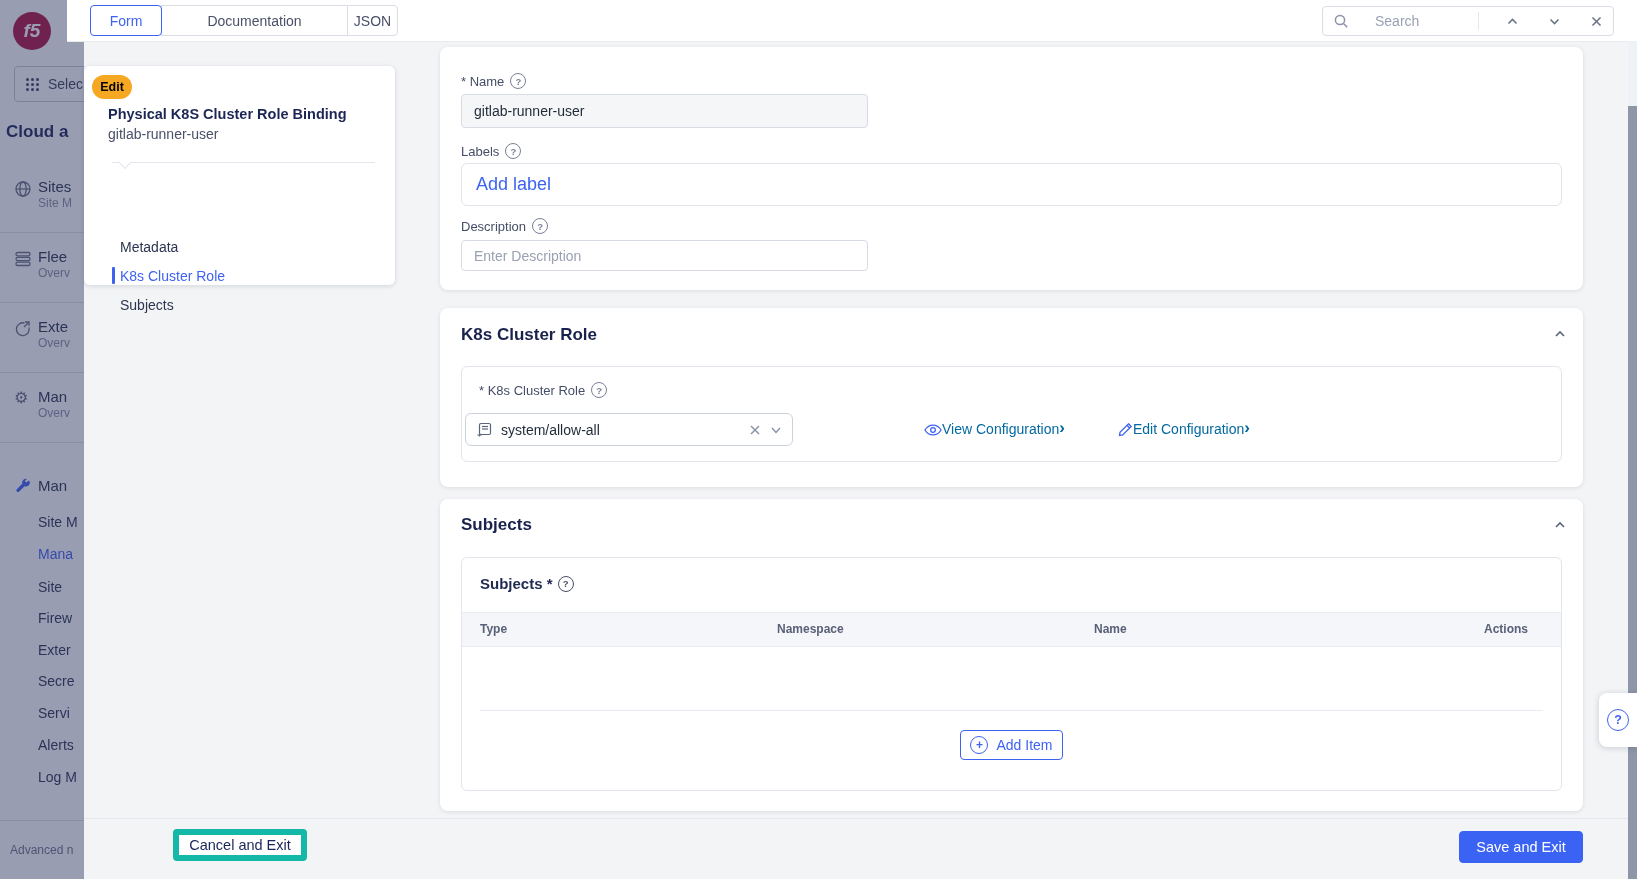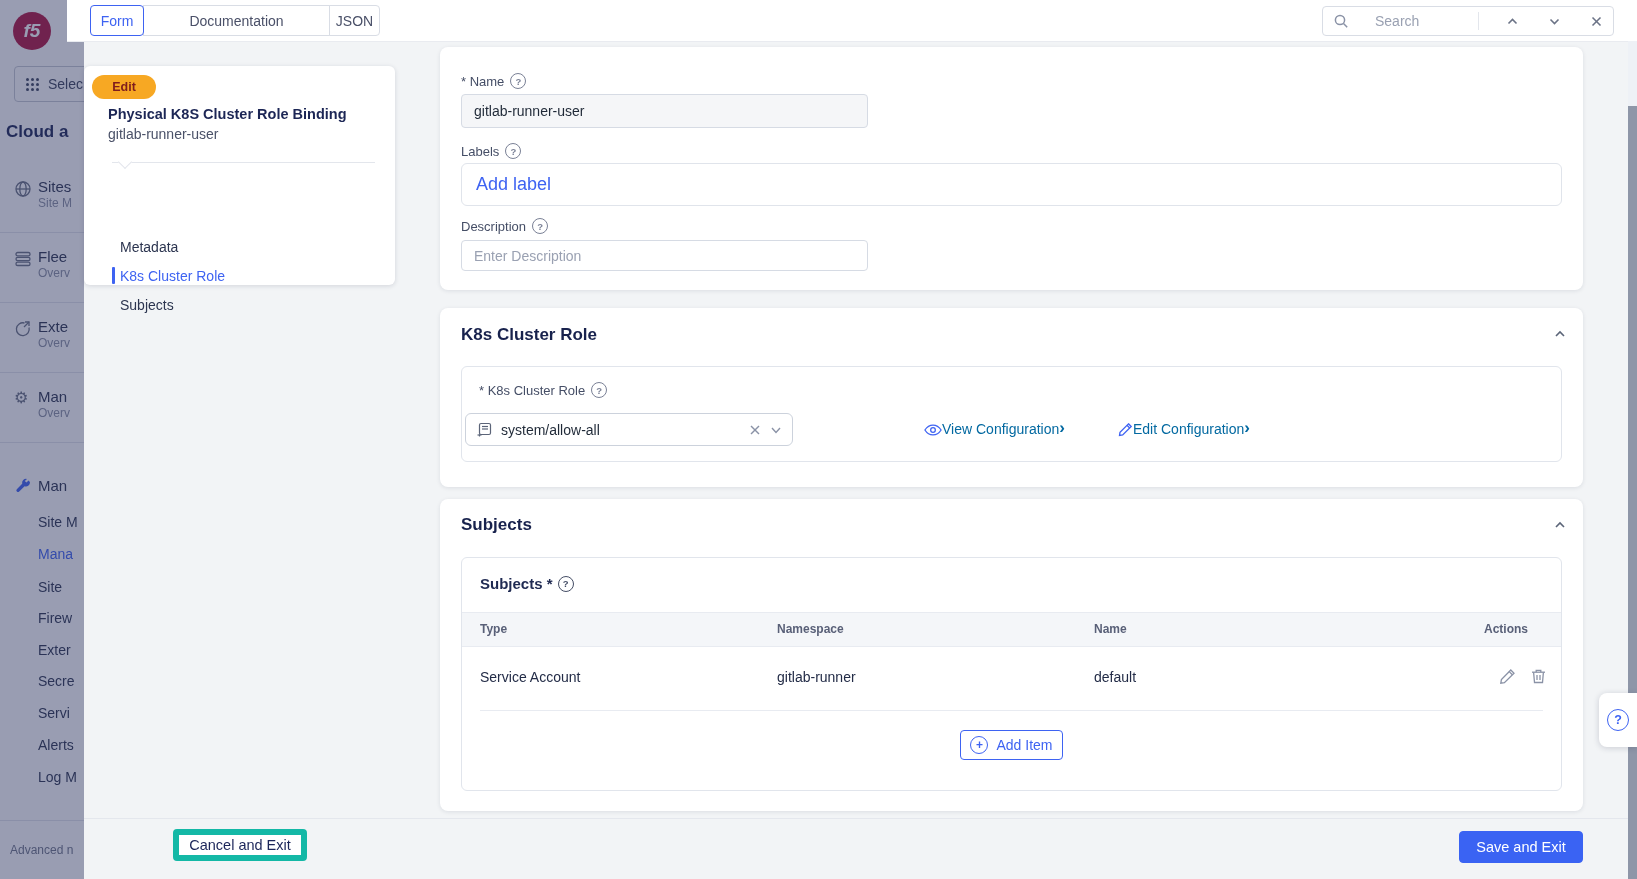--- a/index.html
+++ b/index.html
@@ -34,22 +34,22 @@
   .searchbox{position:absolute;left:1255px;top:6px;width:292px;height:30px;border:1px solid #d9dde5;border-radius:4px;
              background:#fff;display:flex;align-items:center;box-sizing:border-box;padding:0 8px 0 10px;gap:24px;}
   .searchbox input{border:none;outline:none;flex:1;font-size:14px;color:#3c445c;font-family:inherit;background:transparent;min-width:0;}
   .searchbox input::placeholder{color:#9aa1b2;}
   .vdiv{width:1px;height:18px;background:#e3e6ec;}
   .icbtn{width:18px;height:18px;display:flex;align-items:center;justify-content:center;color:#6b7386;cursor:pointer;flex:0 0 auto;}
 
   
   #panel{left:84px;top:66px;width:311px;height:219px;background:#fff;border-radius:6px;z-index:3;
          box-shadow:0 1px 5px rgba(20,30,60,.14);}
-  .badge{position:absolute;left:8px;top:9px;width:64px;height:24px;background:#f7a823;border-radius:12px;
-         color:#7f1d1d;font-size:12.5px;font-weight:bold;display:flex;align-items:center;justify-content:center;}
+  .badge{position:absolute;left:8px;top:9px;width:40px;height:24px;background:#f7a823;border-radius:12px;
+         color:#000000;font-size:12.5px;font-weight:bold;display:flex;align-items:center;justify-content:center;}
   .p-title{position:absolute;left:24px;top:40px;width:270px;font-size:14.5px;font-weight:bold;color:#1c2655;}
   .p-sub{position:absolute;left:24px;top:60px;font-size:14px;color:#4a5168;}
   .p-div{position:absolute;left:28px;top:96px;width:263px;height:1px;background:#e3e6ec;}
   .p-notch{position:absolute;left:36px;top:96px;width:9px;height:9px;background:#fff;
            border-right:1px solid #e3e6ec;border-bottom:1px solid #e3e6ec;transform:rotate(45deg);transform-origin:center;margin-top:-5px;}
   .p-item{position:absolute;left:36px;font-size:14px;color:#2c3550;cursor:pointer;}
   .p-item.on{color:#3e63f2;}
   .p-bar{position:absolute;left:28px;width:3px;height:17px;background:#3e63f2;border-radius:1px;}
 
   
@@ -170,21 +170,21 @@
     <div class="abs s-link" style="top:769px">Log M</div>
     <div class="abs s-div" style="top:820px"></div>
     <div class="abs s-foot" style="top:843px">Advanced n</div>
   </div>
   <div id="dim" class="abs"></div>
 
   <div id="pagebg" class="abs"></div>
 
   <div id="header" class="abs">
     <div class="tabs">
-      <div class="tab active" style="width:54px;">Form</div>
+      <div class="tab active" style="width:72px;">Form</div>
       <div class="tab mid">Documentation</div>
       <div class="tab last">JSON</div>
     </div>
     <div class="searchbox">
       <svg width="16" height="16" viewBox="0 0 16 16" fill="none" stroke="#8a92a6" stroke-width="1.5">
         <circle cx="7" cy="7" r="4.6"></circle>
           <line x1="10.5" y1="10.5" x2="14.2" y2="14.2"></line>
         </svg>
       <input placeholder="Search" style="">
       <span class="vdiv"></span>
@@ -294,36 +294,20 @@
       <div class="abs" style="left:18px;top:17px;font-size:15px;font-weight:600;color:#1f2a52;display:flex;align-items:center;gap:5px;">
         <span>Subjects *</span>
         <span class="help" style="border-color:#454e66;color:#454e66;"></span>
       </div>
       <div class="abs thead" style="left:0;top:54px;width:1099px;height:33px;">
         <span class="thtxt" style="left:18px;">Type</span>
         <span class="thtxt" style="left:315px;">Namespace</span>
         <span class="thtxt" style="left:632px;">Name</span>
         <span class="thtxt" style="left:1022px;">Actions</span>
       </div>
-      <div class="abs" style="left:0;top:87px;width:1099px;height:65px;">
-        <span class="tcell" style="left:18px;top:24px;">Service Account</span>
-        <span class="tcell" style="left:315px;top:24px;">gitlab-runner</span>
-        <span class="tcell" style="left:632px;top:24px;">default</span>
-        <svg class="rowic abs" style="left:1037px;top:23px;" viewBox="0 0 17 17" fill="none" stroke="currentColor" stroke-width="1.3">
-          <path d="M11.8 2l3.2 3.2L5.4 14.6 1.8 15.2 2.4 11.6z"></path>
-            <line x1="10.2" y1="3.6" x2="13.4" y2="6.8"></line>
-          </svg>
-        <svg class="rowic abs" style="left:1068px;top:23px;" viewBox="0 0 17 17" fill="none" stroke="currentColor" stroke-width="1.3">
-          <line x1="2" y1="4.2" x2="15" y2="4.2"></line>
-            <path d="M3.6 4.2l.9 10.3h8l.9-10.3"></path>
-            <path d="M6.2 4.2V2.4h4.6v1.8"></path>
-          <line x1="7" y1="7" x2="7" y2="12"></line>
-            <line x1="10" y1="7" x2="10" y2="12"></line>
-          </svg>
-      </div>
       <div class="rowdiv" style="left:18px;top:152px;width:1063px;"></div>
       <div class="addbtn" style="left:498px;top:172px;width:103px;height:30px;">
         <span class="pluscirc"></span>
         <span>Add Item</span>
       </div>
     </div>
   </div>
 
   <div id="footbar" class="abs"></div>
   <div class="abs btn ghost" style="left:173px;top:829px;width:134px;height:32px;">Cancel and Exit</div>

